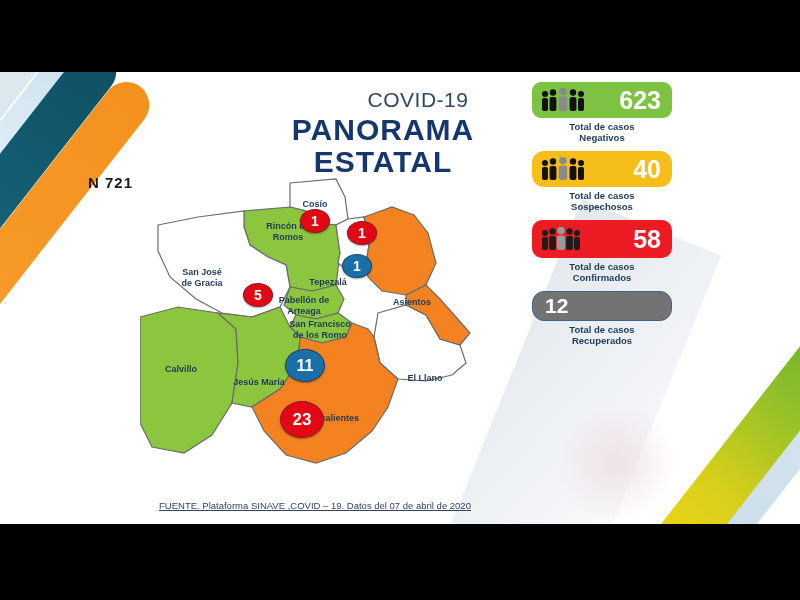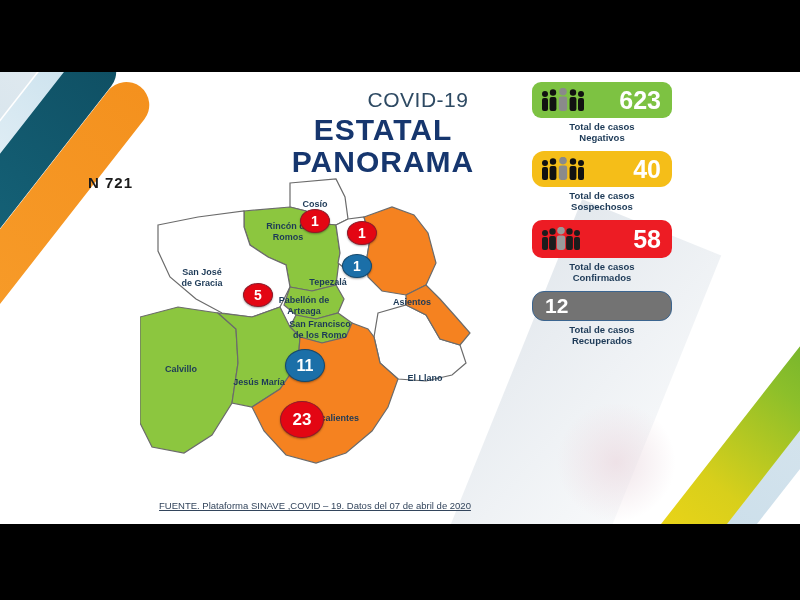--- a/index.html
+++ b/index.html
@@ -107,22 +107,22 @@
     <div class="swoosh sw-orange-tl"></div>
 
     <div class="panel-grey"></div>
     <div class="panel-pink"></div>
 
     <div class="swoosh sw-pale-br"></div>
     <div class="swoosh sw-green-br"></div>
 
     <div class="t-covid">COVID-19</div>
     <div class="t-pan">
+      <div>PANORAMA</div>
       <div>ESTATAL</div>
-      <div>PANORAMA</div>
     </div>
     <div class="t-n721">N 721</div>
 
     <div id="map">
       <svg width="400" height="330" viewBox="0 0 400 330">
         <g stroke="#6b6b6b" stroke-width="1.2">
 
           <path fill="#ffffff" d="M150 16 L196 12 L205 30 L208 52 L196 58 L176 56 L166 44 L150 40 Z"></path>
 
           <path fill="#8cc63f" d="M104 44 L150 40 L166 44 L176 56 L196 58 L200 86 L196 118 L172 124 L150 120 L146 98 L128 90 L110 78 L104 60 Z"></path>

